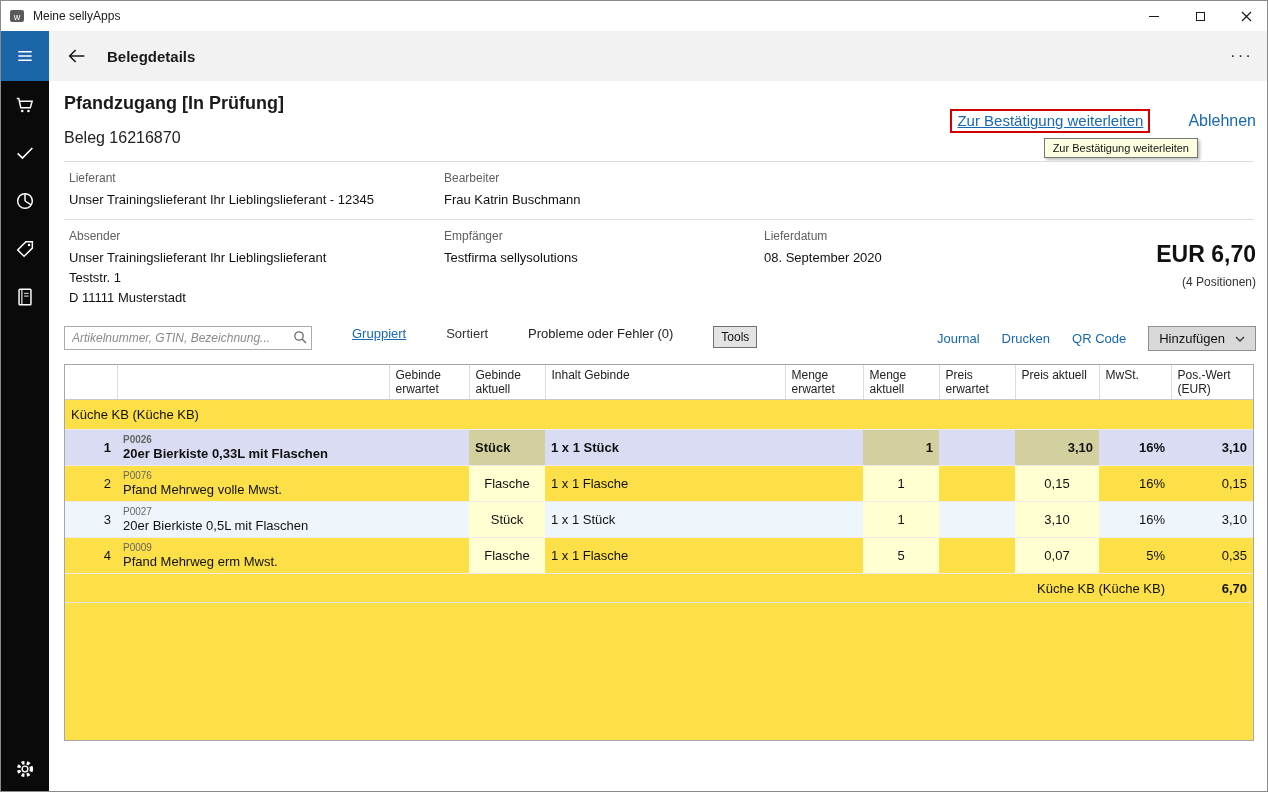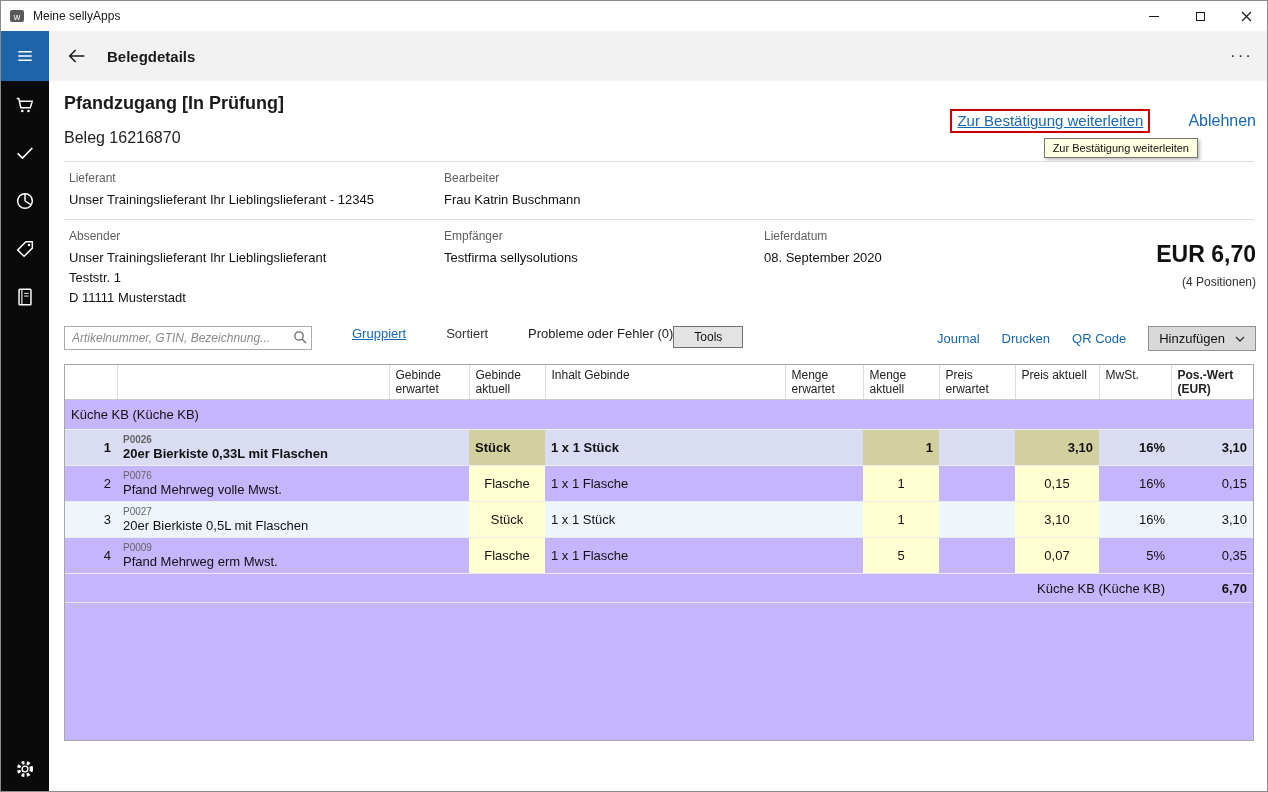--- a/index.html
+++ b/index.html
@@ -58,30 +58,30 @@
   
   .toolbar{position:absolute;left:15px;right:13px;top:245px;display:flex;align-items:flex-start;}
   .search-wrap{position:relative;width:248px;height:24px;}
   .search-input{width:248px;height:24px;border:1px solid #ababab;padding:2px 24px 2px 7px;font-size:12px;color:#333;background:#fff;}
   .search-input::placeholder{font-style:italic;color:#8a8a8a;}
   .search-icon{position:absolute;right:5px;top:4px;}
   .tb-item{font-size:13px;margin-left:40px;cursor:pointer;}
   .tb-grouped{color:#1767b2;text-decoration:underline;}
   .tb-sorted{color:#333;}
   .tb-problems{color:#222;}
-  .tools-btn{font-size:12px;color:#111;background:#e3e3e3;border:1px solid #707070;padding:3px 20px;cursor:pointer;}
+  .tools-btn{margin-left:40px;font-size:12px;color:#111;background:#e3e3e3;border:1px solid #707070;padding:3px 7px;cursor:pointer;}
   .tb-right{margin-left:auto;display:flex;align-items:center;gap:22px;}
   .tb-link{font-size:13px;}
   .add-btn{display:flex;align-items:center;gap:10px;background:#d9d9d9;border:1px solid #8f8f8f;padding:4px 10px;font-size:13px;color:#111;cursor:pointer;}
 
   
-  .table-wrap{position:absolute;left:15px;top:283px;width:1190px;height:377px;border:1px solid #a7a7a7;background:#c4b5fd;overflow:hidden;}
+  .table-wrap{position:absolute;left:15px;top:283px;width:1190px;height:377px;border:1px solid #a7a7a7;background:#fde047;overflow:hidden;}
   table.grid{border-collapse:collapse;table-layout:fixed;width:1188px;}
   .grid th{height:34px;vertical-align:top;text-align:left;font-size:12px;font-weight:normal;color:#222;padding:3px 6px;line-height:14px;border-right:1px solid #dcdcdc;border-bottom:1px solid #c9c9c9;background:#fff;}
-  .grid th:last-child{border-right:none;font-weight:bold;}
+  .grid th:last-child{border-right:none;}
   .group-row td{height:30px;font-size:14px;color:#1e5f99;padding:0 6px;border-bottom:1px solid #ededed;}
   .grid td{font-size:13px;color:#111;padding:0 6px;}
   .data-row td{height:36px;border-bottom:1px solid #ebebeb;}
   .cell-num{text-align:right;padding-right:9px;}
   .cell-article{padding:3px 6px;}
   .art-code{font-size:10px;color:#666;line-height:12px;}
   .art-name{font-size:13px;line-height:16px;}
   .num-cell{text-align:right;padding-right:8px;}
   .row-sel{background:#d9dcf3;font-weight:bold;}
   .row-alt{background:#eef6fb;}

